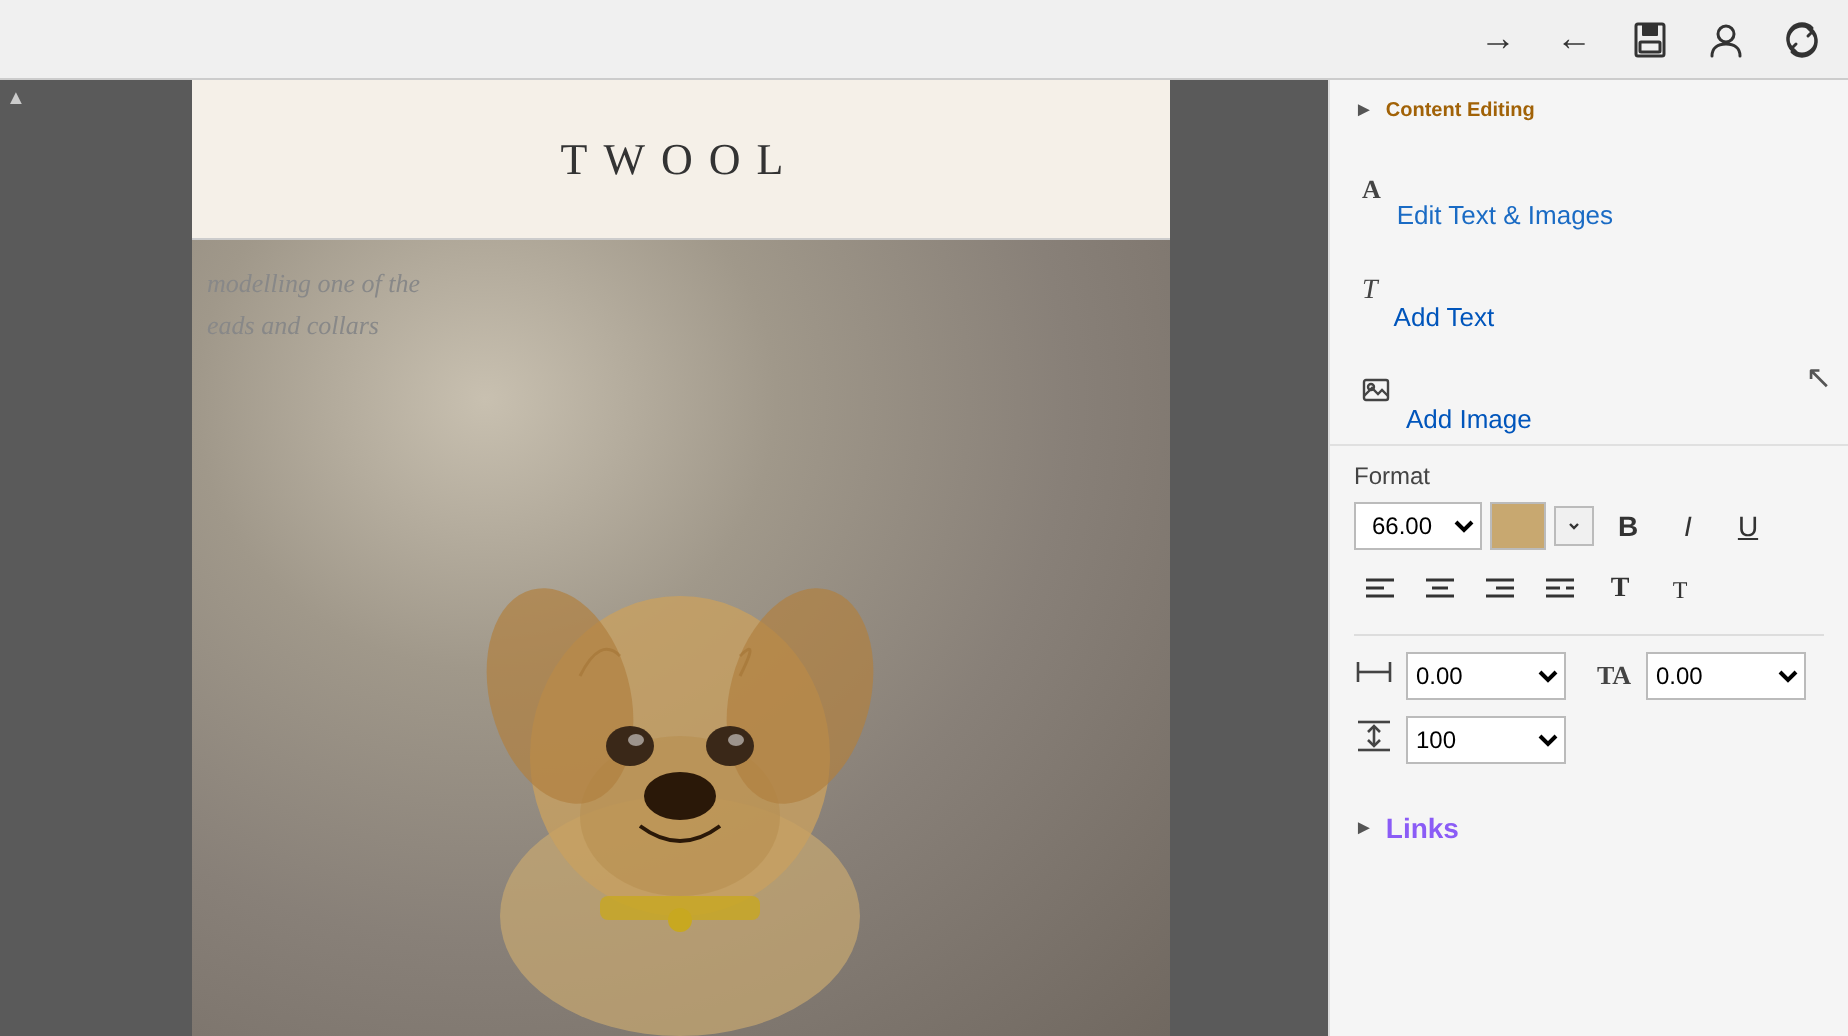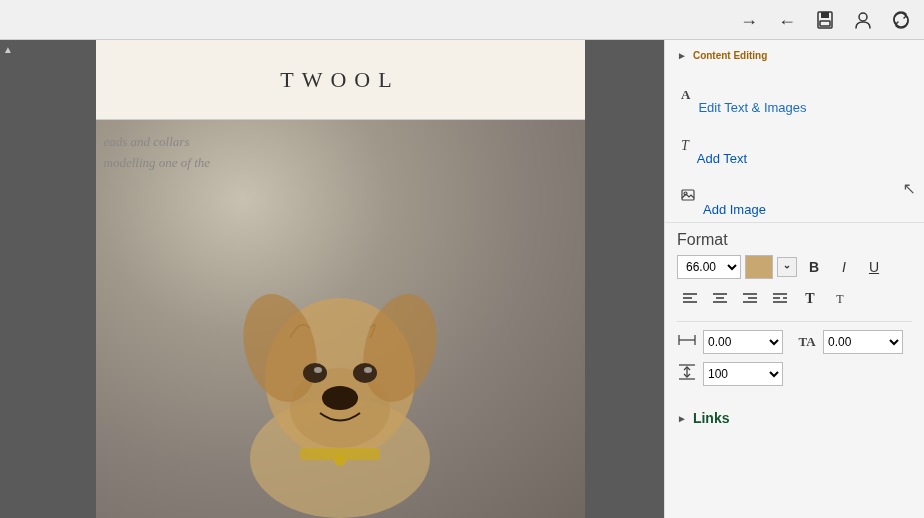--- a/index.html
+++ b/index.html
@@ -173,21 +173,21 @@
     .panel-item-text.add-image {
       color: #0055bb;
     }
 
     
     .format-section {
       padding: 8px 12px;
     }
 
     .format-label {
-      font-size: 16px;
+      font-size: 12px;
       color: #444;
       margin-bottom: 6px;
       font-weight: normal;
     }
 
     .format-dropdown-row {
       display: flex;
       align-items: center;
       margin-bottom: 8px;
     }
@@ -289,21 +289,21 @@
     .links-header {
       display: flex;
       align-items: center;
       gap: 6px;
       cursor: pointer;
     }
 
     .links-title {
       font-size: 14px;
       font-weight: bold;
-      color: #14532d;
+      color: #8b5cf6;
     }
 
     .section-divider {
       height: 1px;
       background: #ddd;
       margin: 4px 0;
     }
   </style>
 </head>
 <body>
@@ -376,22 +376,22 @@
 
             <path d="M 90 140 Q 100 120 110 130" stroke="#a07030" stroke-width="1.5" fill="none" opacity="0.5"></path>
             <path d="M 170 140 Q 180 120 170 130" stroke="#a07030" stroke-width="1.5" fill="none" opacity="0.5"></path>
 
             <rect x="100" y="250" width="80" height="12" rx="4" fill="#c8a820" opacity="0.8"></rect>
             <circle cx="140" cy="262" r="6" fill="#c8a820"></circle>
           </svg>
         </div>
 
         <div class="pdf-text-overlay">
+          <div>modelling one of the</div>
           <div>eads and collars</div>
-          <div>modelling one of the</div>
         </div>
       </div>
     </div>
   </div>
 
   <div class="right-panel">
 
     <div class="panel-section">
       <div class="panel-header">
         <span class="collapse-icon">►</span>

